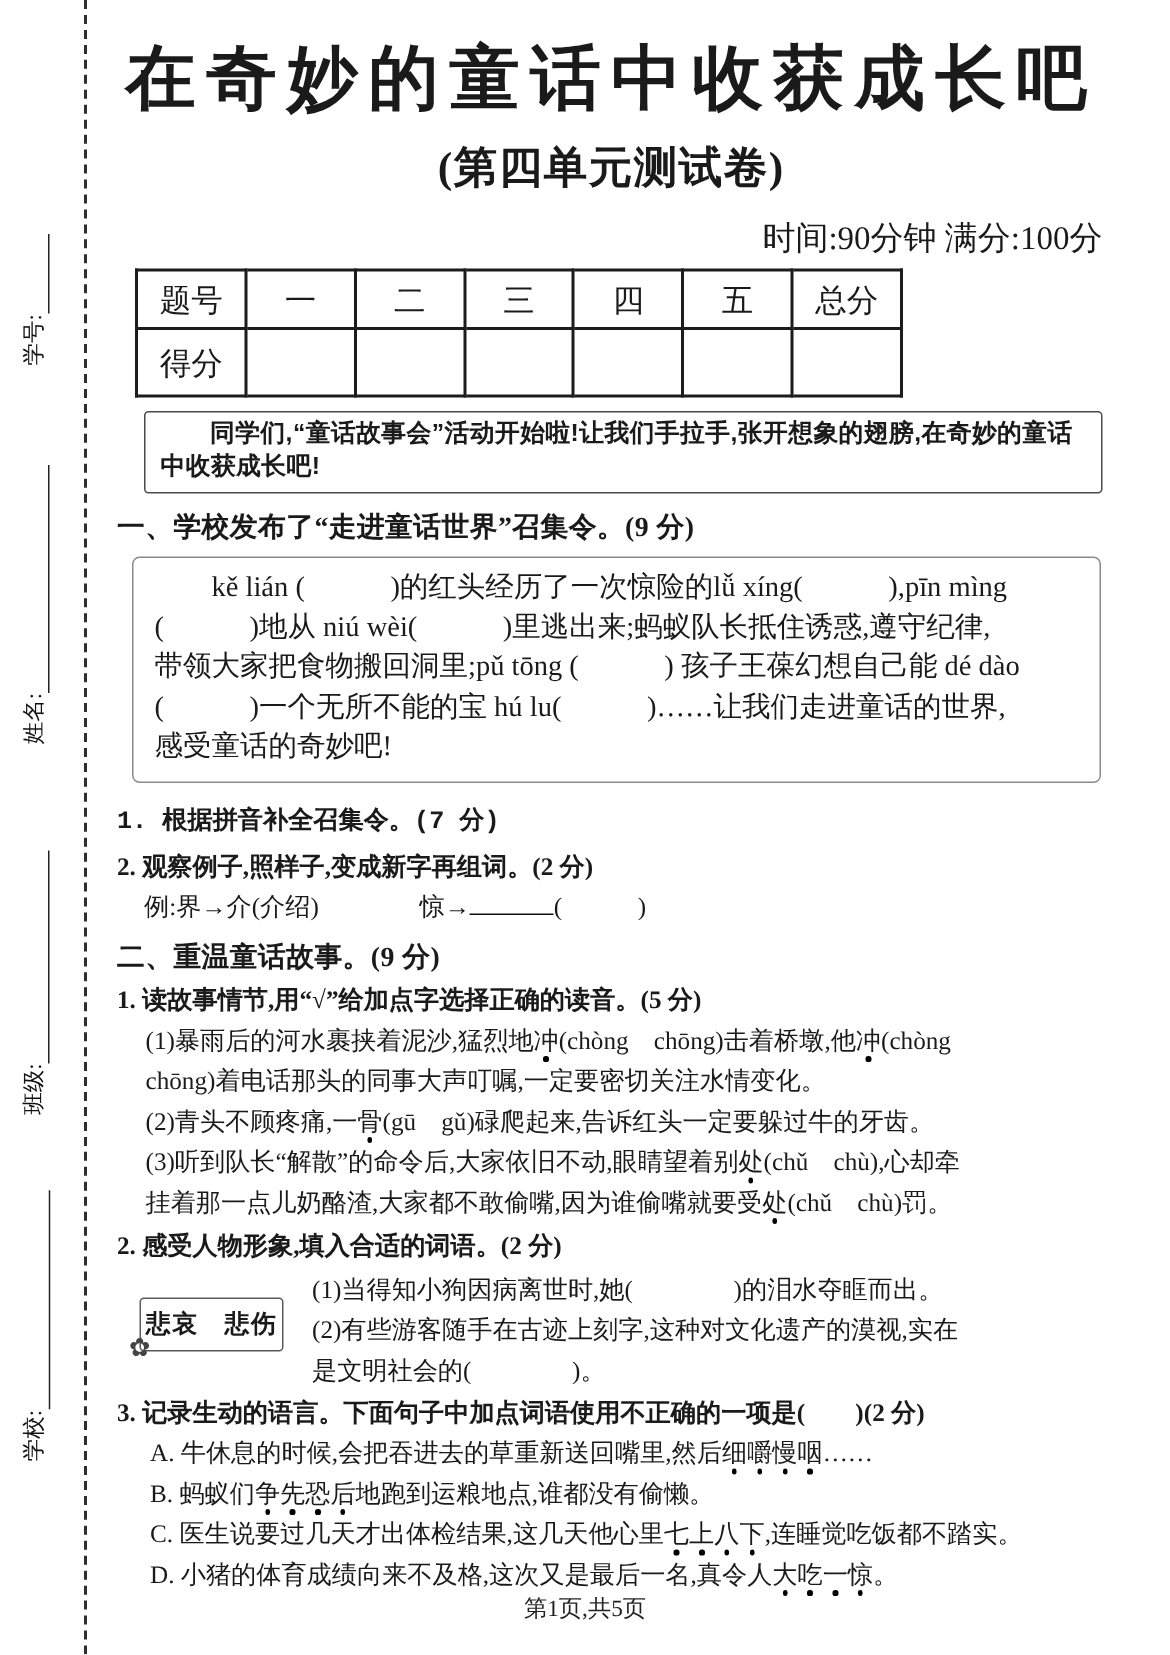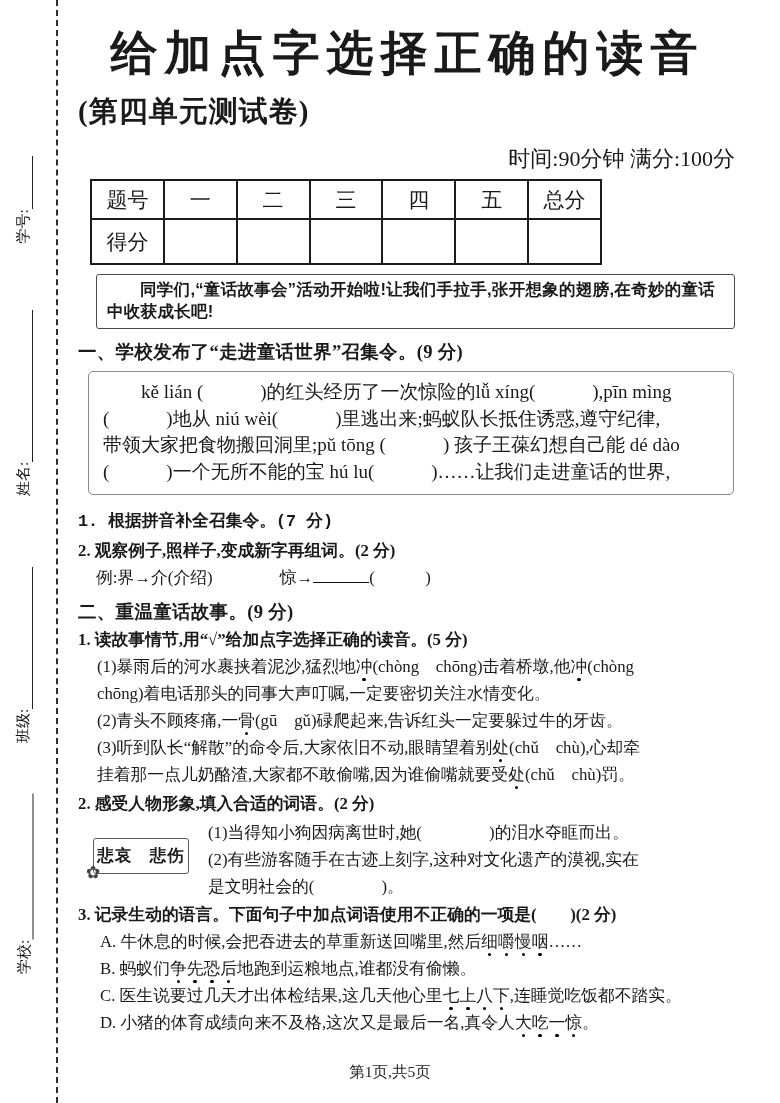--- a/index.html
+++ b/index.html
@@ -6,21 +6,21 @@
   .page{position:relative;width:780px;height:1103px;background:#ffffff;overflow:hidden;
         font-family:"Liberation Serif","DejaVu Serif",serif;color:#1a1a1a;}
   
   .seal-dash{position:absolute;left:56px;top:0;bottom:0;width:0;border-left:2.5px dashed #2e2e2e;}
   .v-unit{position:absolute;height:22px;display:flex;align-items:flex-end;justify-content:center;
           transform:rotate(-90deg);white-space:nowrap;font-size:15px;line-height:20px;color:#111;}
   .v-unit .fill{display:inline-block;border-bottom:1.6px solid #222;height:15px;}
   
   .content{position:absolute;left:78px;top:0;width:659px;}
   .title{margin:26px 0 0;text-align:center;font-size:47px;font-weight:bold;letter-spacing:7px;line-height:1.15;}
-  .subtitle{margin:12px 0 0;font-size:29px;font-weight:bold;letter-spacing:1px;}
+  .subtitle{margin:12px 0 0;text-align:center;font-size:29px;font-weight:bold;letter-spacing:1px;}
   .info{margin-top:12px;text-align:right;font-size:22px;padding-right:2px;}
   table.score{border-collapse:collapse;table-layout:fixed;width:512px;margin:5px 0 0 12px;}
   table.score td{border:2px solid #1c1c1c;text-align:center;font-size:21px;padding:0;}
   table.score tr.hdr td{height:37px;}
   table.score tr.scr td{height:43px;}
   .notice{margin:9px 2px 0 18px;border:1.2px solid #4a4a4a;border-radius:3px;padding:4px 10px 6px;
           font-family:"Liberation Sans","DejaVu Sans",sans-serif;font-weight:bold;font-size:16.5px;
           line-height:21.5px;text-indent:2em;letter-spacing:.3px;}
   .sec-header{margin-top:11px;font-family:Liberation Serif, serif;
               font-weight:bold;font-size:18.5px;line-height:24px;letter-spacing:.3px;}
@@ -65,21 +65,21 @@
     <span>班级:</span>
       <span class="fill" style="width:142px;"></span>
   </div>
   <div class="v-unit" style="width:189px;left:-72px;top:873px;">
     <span>学校:</span>
       <span class="fill" style="width:146px;"></span>
   </div>
 
   <div class="content">
 
-    <h1 class="title">给加点字选择正确的读音</h1>
+    <h1 class="title">在奇妙的童话中收获成长吧</h1>
     <h2 class="subtitle">(第四单元测试卷)</h2>
     <div class="info">时间:90分钟 满分:100分</div>
 
     <table class="score">
       <tbody>
           <tr class="hdr">
         <td>题号</td>
         <td>一</td>
         <td>二</td>
         <td>三</td>
@@ -101,20 +101,21 @@
 
     <div class="notice">同学们,“童话故事会”活动开始啦!让我们手拉手,张开想象的翅膀,在奇妙的童话中收获成长吧!</div>
 
     <div class="sec-header">一、学校发布了“走进童话世界”召集令。(9 分)</div>
 
     <div class="callout">
       <div class="cline first">kě lián (　　　)的红头经历了一次惊险的lǚ xíng(　　　),pīn mìng</div>
       <div class="cline">(　　　)地从 niú wèi(　　　)里逃出来;蚂蚁队长抵住诱惑,遵守纪律,</div>
       <div class="cline">带领大家把食物搬回洞里;pǔ tōng (　　　) 孩子王葆幻想自己能 dé dào</div>
       <div class="cline">(　　　)一个无所不能的宝 hú lu(　　　)……让我们走进童话的世界,</div>
+      <div class="cline">感受童话的奇妙吧!</div>
     </div>
 
     <div class="tline stem mt13">1. 根据拼音补全召集令。(7 分)</div>
     <div class="tline stem mt2">2. 观察例子,照样子,变成新字再组词。(2 分)</div>
     <div class="tline ind18">例:界→介(介绍)　　　　惊→<span class="blank"></span>(　　　)</div>
 
     <div class="sec-header mt9">二、重温童话故事。(9 分)</div>
 
     <div class="tline stem mt2">1. 读故事情节,用“√”给加点字选择正确的读音。(5 分)</div>
     <div class="tline ind19">(1)暴雨后的河水裹挟着泥沙,猛烈地<span class="emch">冲</span>(chòng　chōng)击着桥墩,他<span class="emch">冲</span>(chòng</div>

